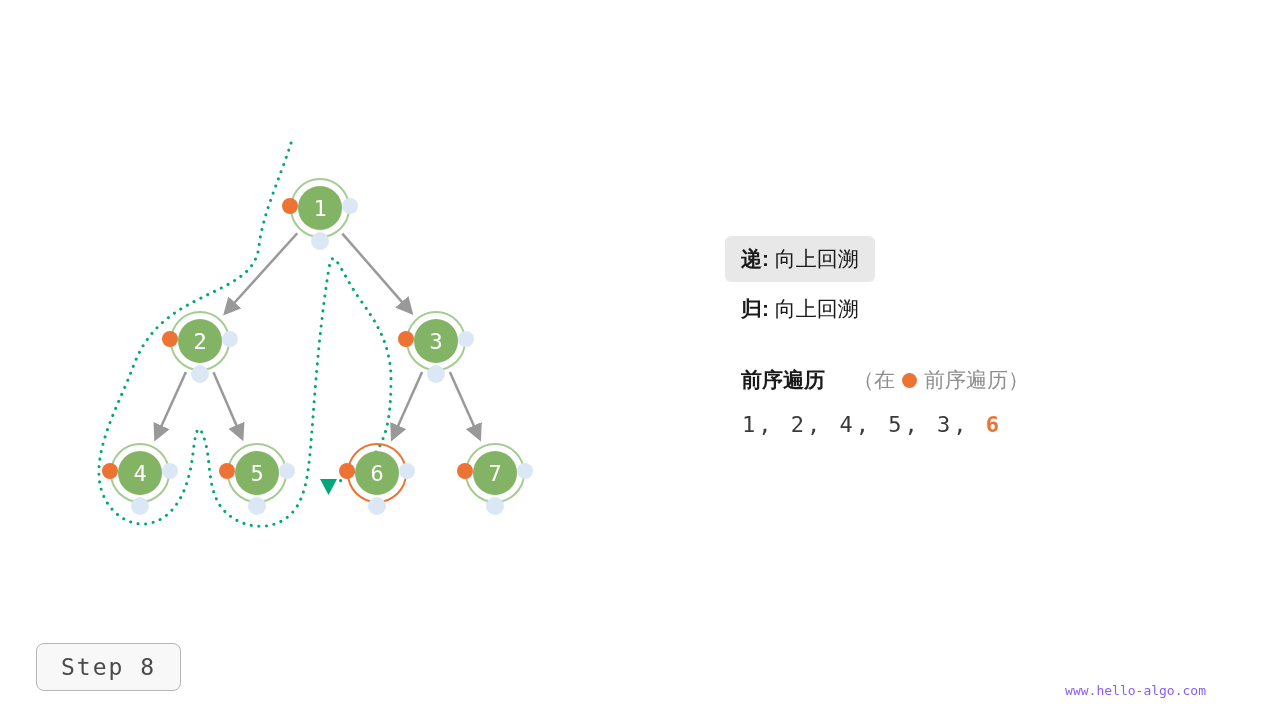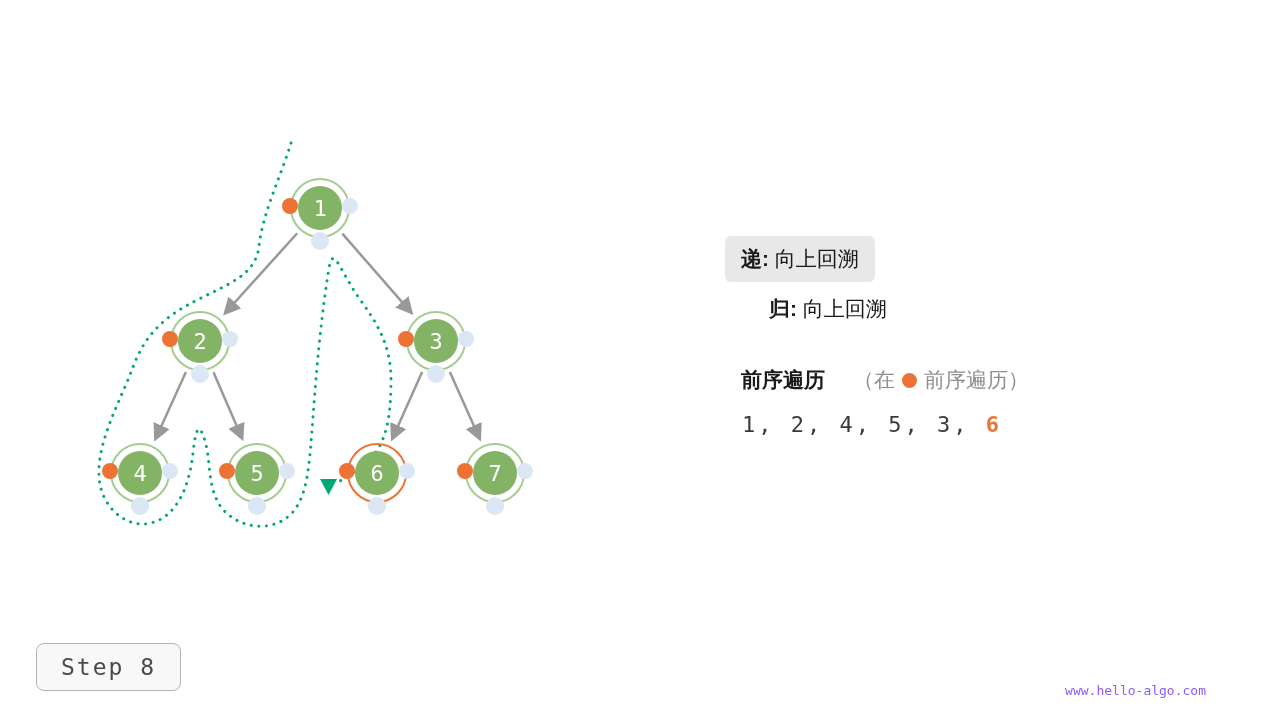--- a/index.html
+++ b/index.html
@@ -34,21 +34,21 @@
   .d-bottom { width:18px; height:18px; background:var(--slot-blue); left:21px; top:54px; }
 
   
   .legend-box {
     position:absolute; left:725px; top:236px;
     background:#e8e8e8; border-radius:6px; padding:9px 16px;
     font-size:21px; color:#1a1a1a; white-space:nowrap;
   }
   .legend-line {
     position:absolute; left:741px; top:295px;
-    font-size:21px; color:#1a1a1a; white-space:nowrap;margin-left:28px;
+    font-size:21px; color:#1a1a1a; white-space:nowrap;
   }
   .b { font-weight:bold; }
   .trav-line {
     position:absolute; left:741px; top:366px; font-size:21px; color:#1a1a1a; white-space:nowrap;
   }
   .trav-line .title { margin-right:28px; }
   .gray { color:#8f8f8f; }
   .inline-dot {
     display:inline-block; width:15px; height:15px; border-radius:50%;
     background:var(--visit-orange); margin:0 7px; vertical-align:-1px;

